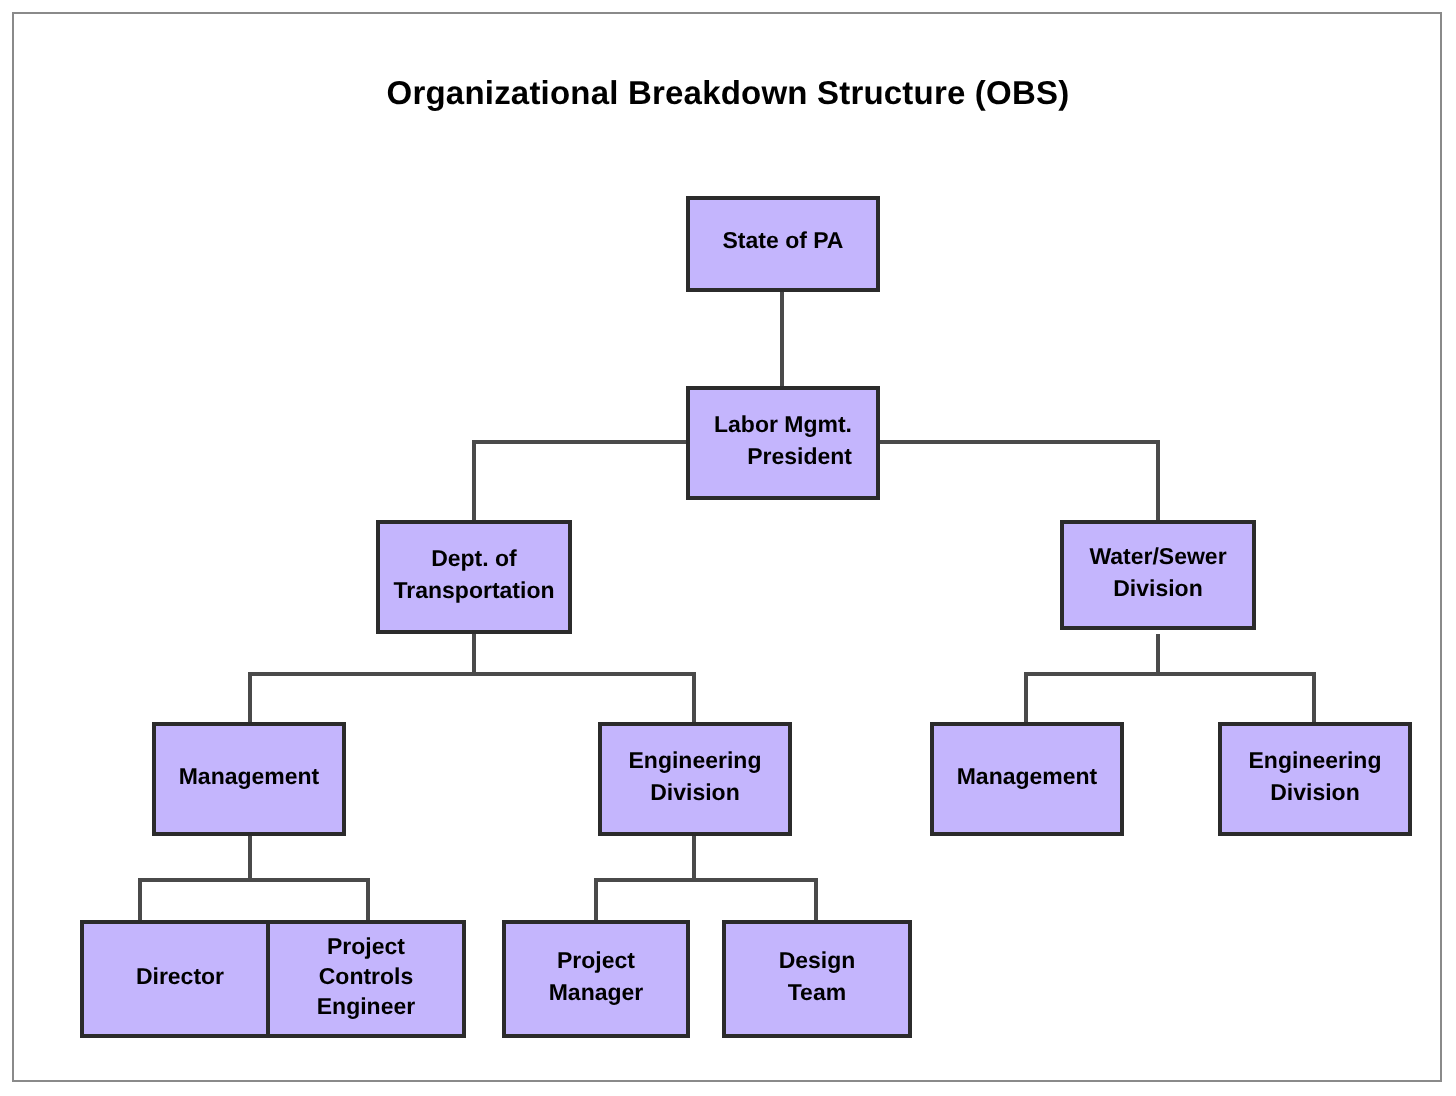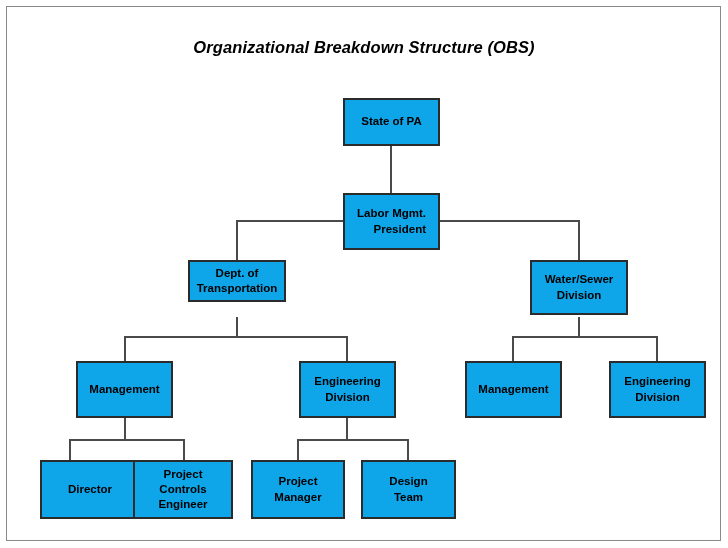--- a/index.html
+++ b/index.html
@@ -30,40 +30,39 @@
   #chart-title {
     position: absolute;
     left: 0;
     top: 38px;
     width: 728px;
     text-align: center;
     font-size: 16.5px;
     font-weight: bold;
     color: #000000;
     letter-spacing: 0.1px;
-    font-style: italic;
   }
   #diagram {
     position: absolute;
     left: 0;
     top: 0;
     width: 728px;
     height: 548px;
   }
   
   .conn {
     position: absolute;
     background: #4a4a4a;
   }
   
   .node {
     position: absolute;
     box-sizing: border-box;
     border: 2px solid #2b2b2b;
-    background: #0ea5e9;
+    background: #c4b5fd;
     display: flex;
     align-items: center;
     justify-content: center;
     text-align: center;
     font-size: 11.5px;
     font-weight: bold;
     color: #000000;
     line-height: 1.32;
     padding: 2px 4px;
     white-space: pre-line;
@@ -97,21 +96,21 @@
       <div class="conn" style="left: 69px; top: 439px; width: 116px; height: 2px; background: rgb(74, 74, 74);"></div>
       <div class="conn" style="left: 69px; top: 439px; width: 2px; height: 21px; background: rgb(74, 74, 74);"></div>
       <div class="conn" style="left: 183px; top: 439px; width: 2px; height: 21px; background: rgb(74, 74, 74);"></div>
       <div class="conn" style="left: 346px; top: 418px; width: 2px; height: 22px; background: rgb(74, 74, 74);"></div>
       <div class="conn" style="left: 297px; top: 439px; width: 112px; height: 2px; background: rgb(74, 74, 74);"></div>
       <div class="conn" style="left: 297px; top: 439px; width: 2px; height: 21px; background: rgb(74, 74, 74);"></div>
       <div class="conn" style="left: 407px; top: 439px; width: 2px; height: 21px; background: rgb(74, 74, 74);"></div>
       <div class="node" style="left: 343px; top: 98px; width: 97px; height: 48px; border-color: rgb(43, 43, 43); color: rgb(0, 0, 0);"><span>State of PA</span></div>
       <div class="node" style="left: 343px; top: 193px; width: 97px; height: 57px; border-color: rgb(43, 43, 43); color: rgb(0, 0, 0); text-align: right;"><span>Labor Mgmt.
 President</span></div>
-      <div class="node" style="left: 188px; top: 260px; width: 98px; height: 42px; border-color: rgb(43, 43, 43); color: rgb(0, 0, 0);"><span>Dept. of
+      <div class="node" style="left: 188px; top: 260px; width: 98px; height: 57px; border-color: rgb(43, 43, 43); color: rgb(0, 0, 0);"><span>Dept. of
 Transportation</span></div>
       <div class="node" style="left: 530px; top: 260px; width: 98px; height: 55px; border-color: rgb(43, 43, 43); color: rgb(0, 0, 0);"><span>Water/Sewer
 Division</span></div>
       <div class="node" style="left: 76px; top: 361px; width: 97px; height: 57px; border-color: rgb(43, 43, 43); color: rgb(0, 0, 0);"><span>Management</span></div>
       <div class="node" style="left: 299px; top: 361px; width: 97px; height: 57px; border-color: rgb(43, 43, 43); color: rgb(0, 0, 0);"><span>Engineering
 Division</span></div>
       <div class="node" style="left: 465px; top: 361px; width: 97px; height: 57px; border-color: rgb(43, 43, 43); color: rgb(0, 0, 0);"><span>Management</span></div>
       <div class="node" style="left: 609px; top: 361px; width: 97px; height: 57px; border-color: rgb(43, 43, 43); color: rgb(0, 0, 0);"><span>Engineering
 Division</span></div>
       <div class="node" style="left: 20px; top: 460px; width: 100px; height: 59px; border-color: rgb(43, 43, 43); color: rgb(0, 0, 0); margin-left: 20px;"><span>Director</span></div>

